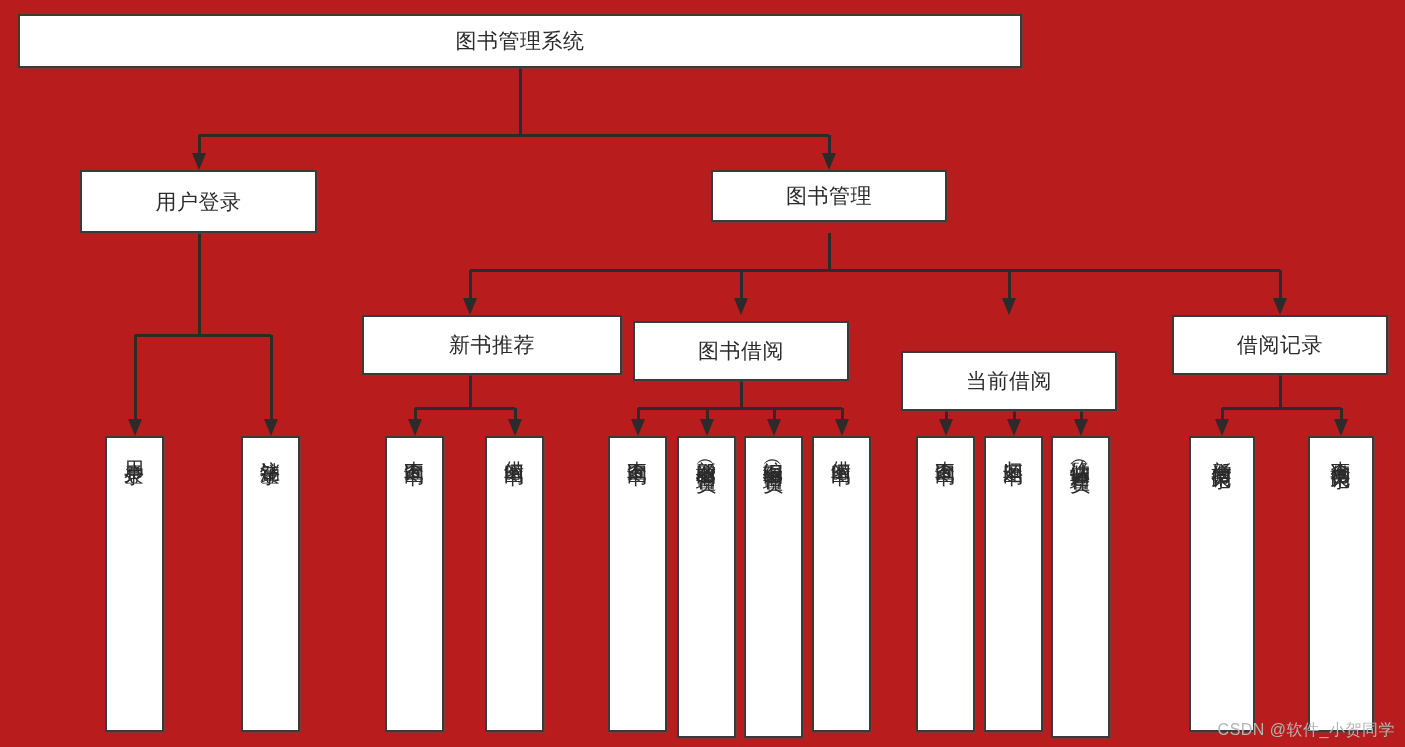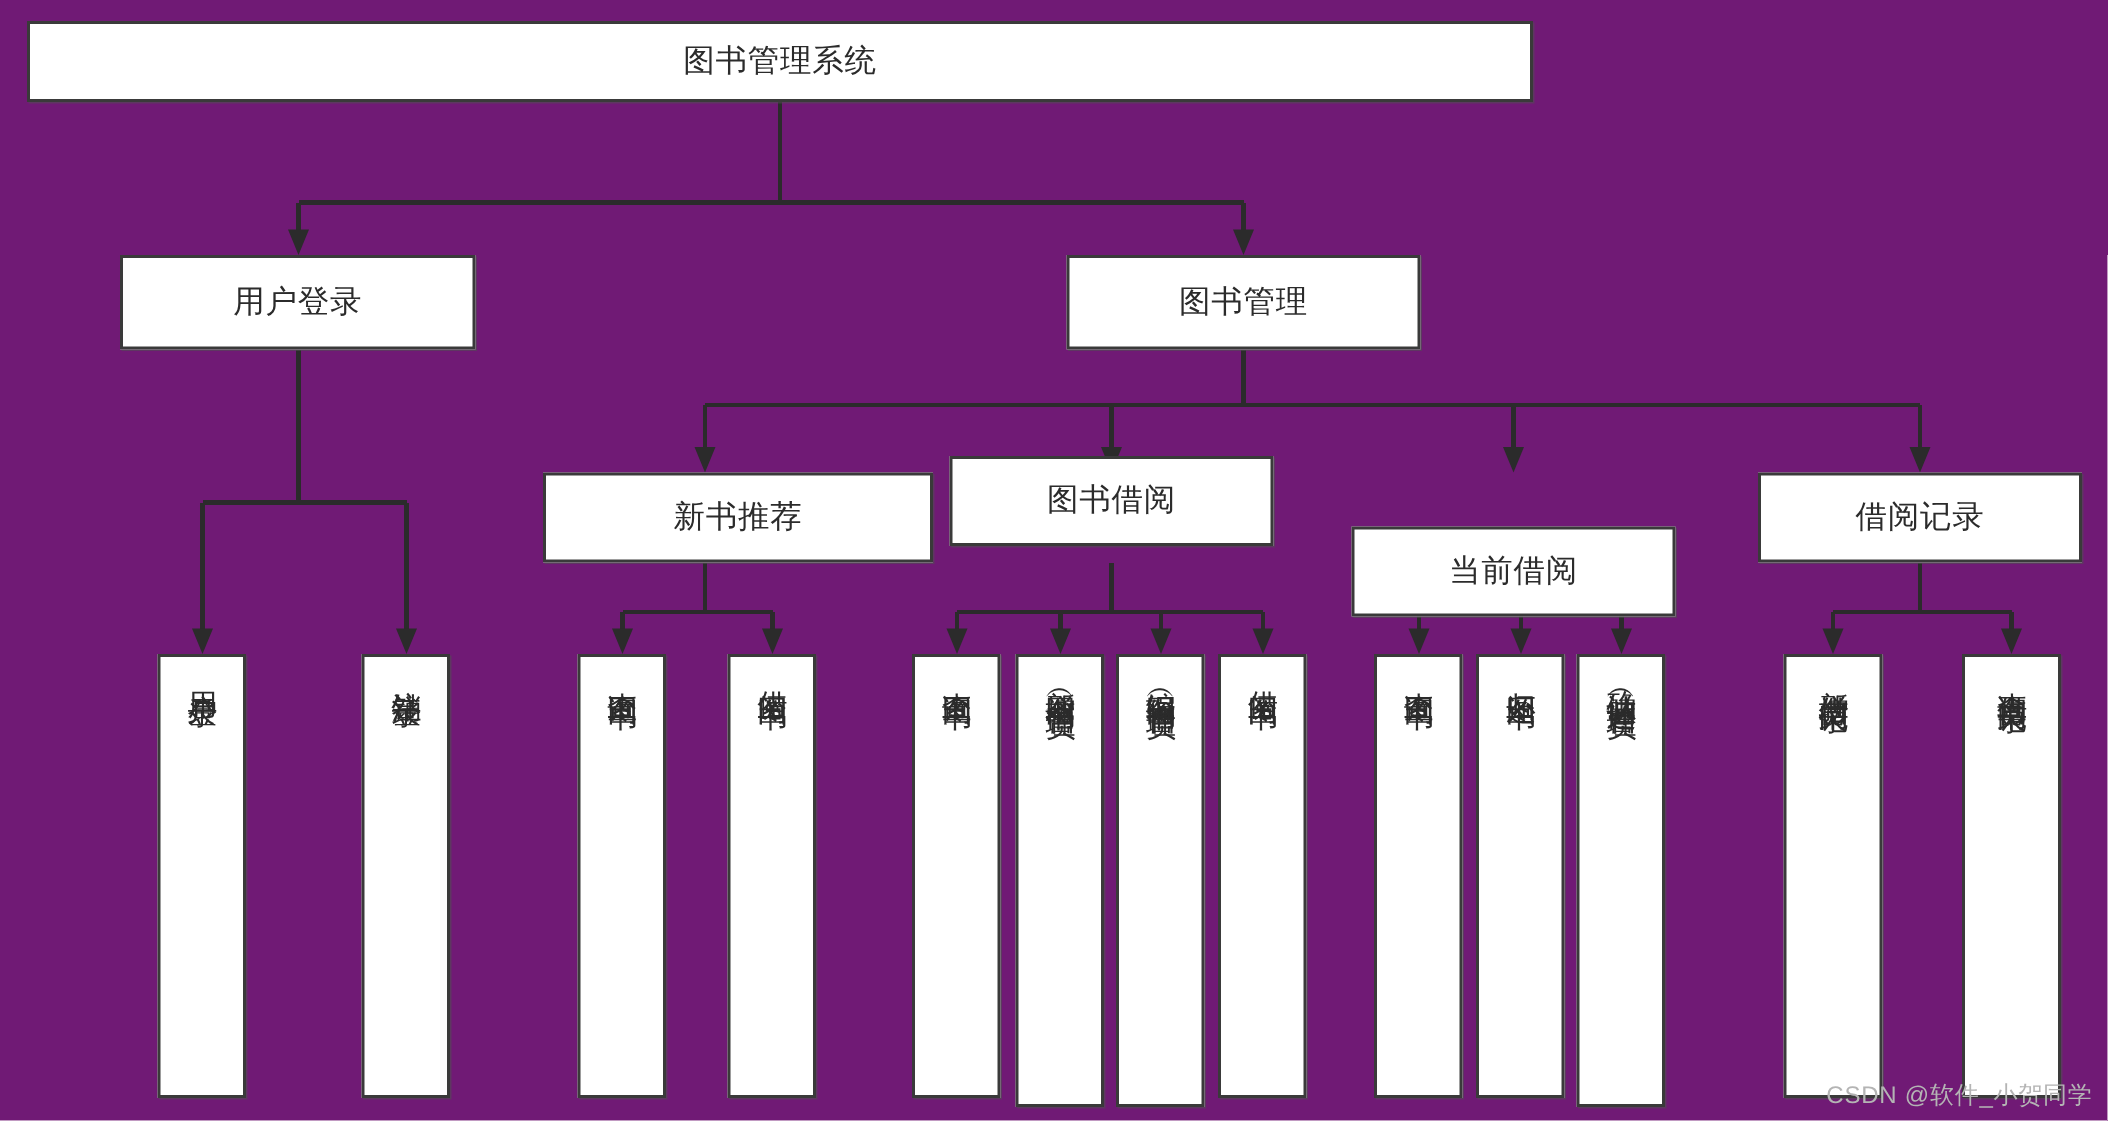--- a/index.html
+++ b/index.html
@@ -7,21 +7,21 @@
     padding: 0;
     background: #ffffff;
   }
   body {
     font-family: "Liberation Sans", "DejaVu Sans", sans-serif;
   }
   #canvas {
     position: relative;
     width: 1405px;
     height: 747px;
-    background: #701a75;
+    background: #b91c1c;
     overflow: hidden;
   }
   #wires {
     position: absolute;
     left: 0;
     top: 0;
     width: 1405px;
     height: 747px;
     pointer-events: none;
   }
@@ -124,27 +124,27 @@
       <line x1="1341" y1="408" x2="1341" y2="420" stroke="#2b2b2b" stroke-width="3" shape-rendering="crispEdges"></line>
       <polygon points="1334,419 1348,419 1341,436" fill="#2b2b2b"></polygon>
     </svg>
   <div id="nodes">
       <div class="node horizontal" style="left: 18px; top: 14px; width: 1004px; height: 54px;">
         <span class="node-label">图书管理系统</span>
       </div>
       <div class="node horizontal" style="left: 80px; top: 170px; width: 237px; height: 63px;">
         <span class="node-label">用户登录</span>
       </div>
-      <div class="node horizontal" style="left: 711px; top: 170px; width: 236px; height: 63px;">
+      <div class="node horizontal" style="left: 711px; top: 170px; width: 236px; height: 52px;">
         <span class="node-label">图书管理</span>
       </div>
       <div class="node horizontal" style="left: 362px; top: 315px; width: 260px; height: 60px;">
         <span class="node-label">新书推荐</span>
       </div>
-      <div class="node horizontal" style="left: 633px; top: 304px; width: 216px; height: 60px;">
+      <div class="node horizontal" style="left: 633px; top: 321px; width: 216px; height: 60px;">
         <span class="node-label">图书借阅</span>
       </div>
       <div class="node horizontal" style="left: 901px; top: 315px; width: 216px; height: 60px; margin-top: 36px;">
         <span class="node-label">当前借阅</span>
       </div>
       <div class="node horizontal" style="left: 1172px; top: 315px; width: 216px; height: 60px; align-items: center;">
         <span class="node-label">借阅记录</span>
       </div>
       <div class="node vertical" style="left: 105px; top: 436px; width: 59px; height: 296px;">
         <span class="node-label">用户登录</span>

